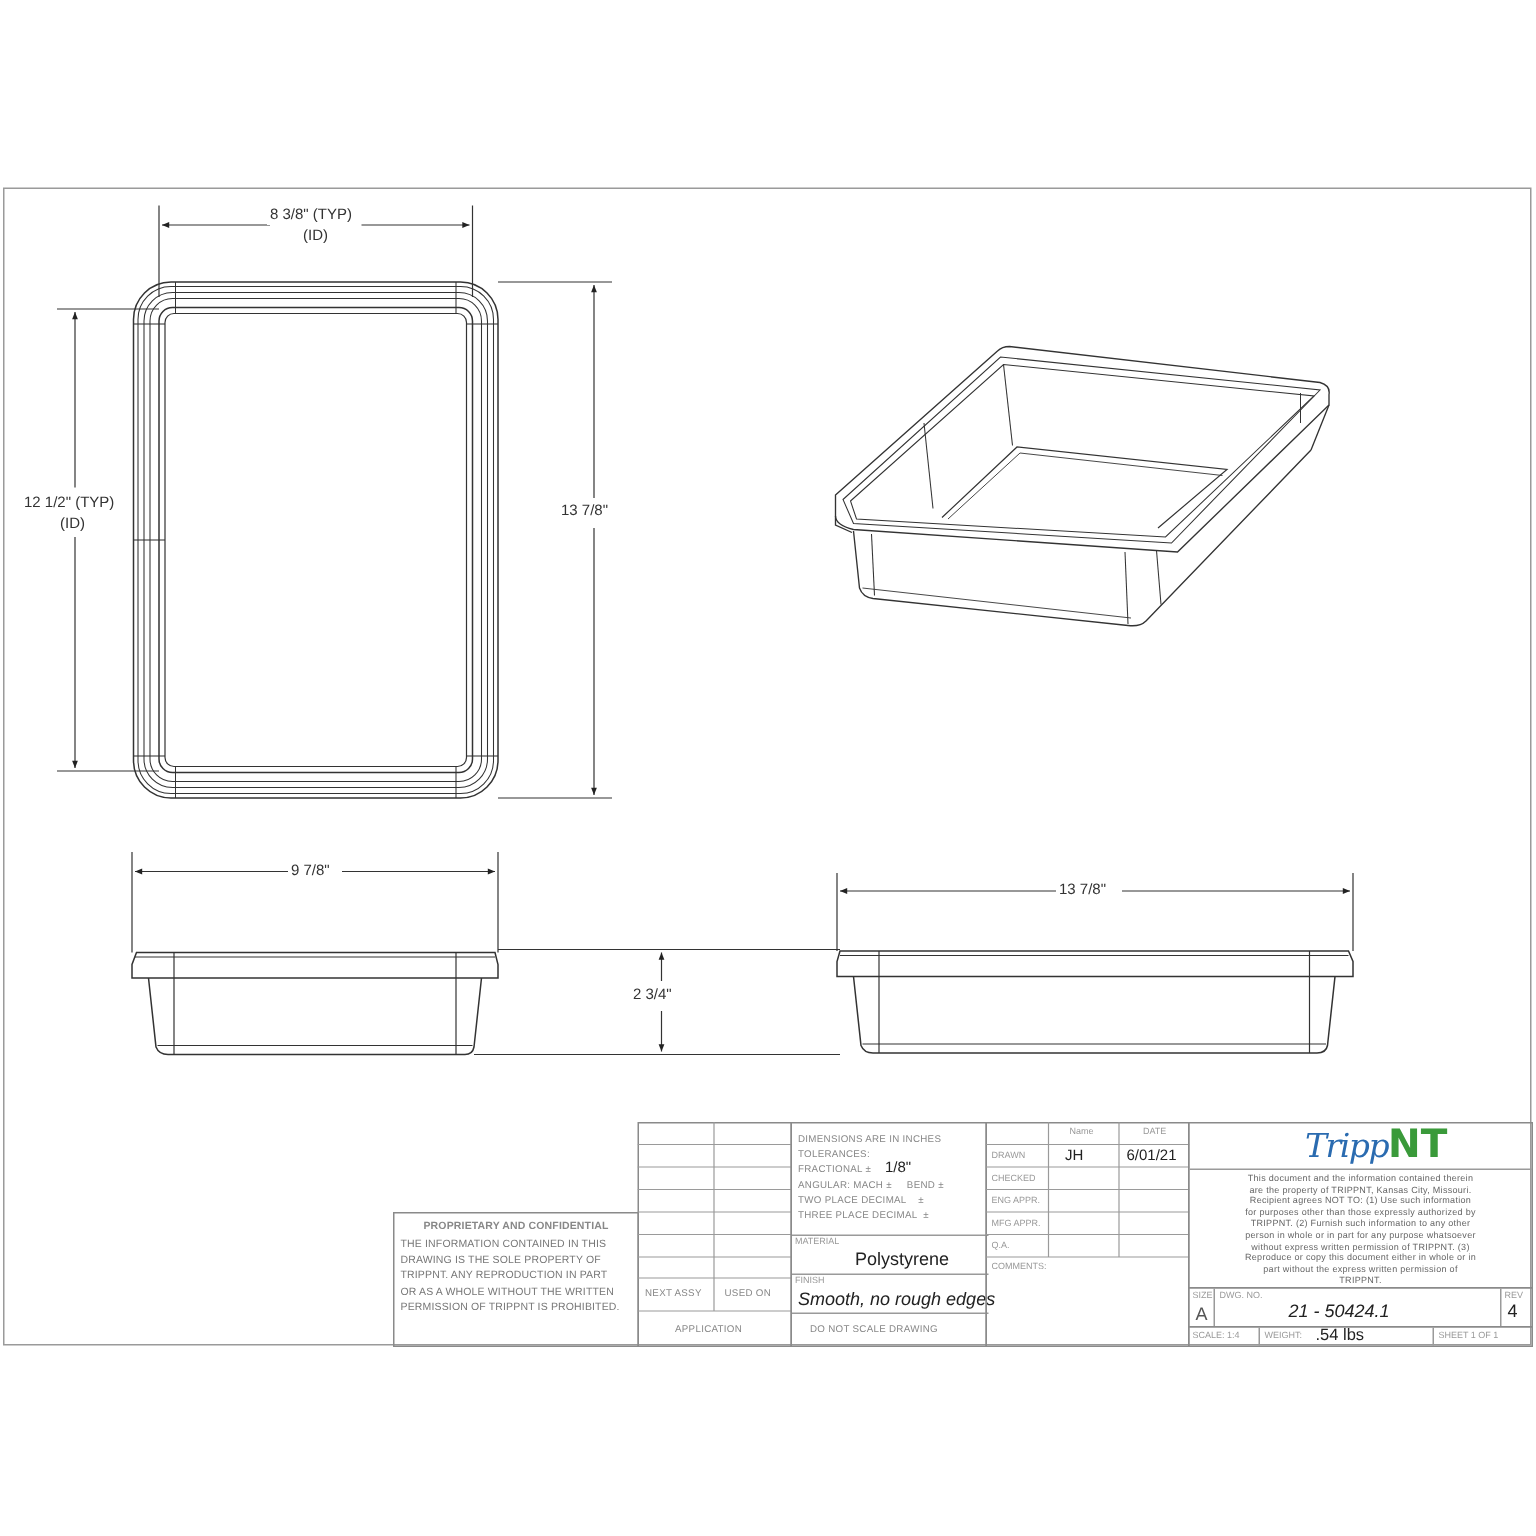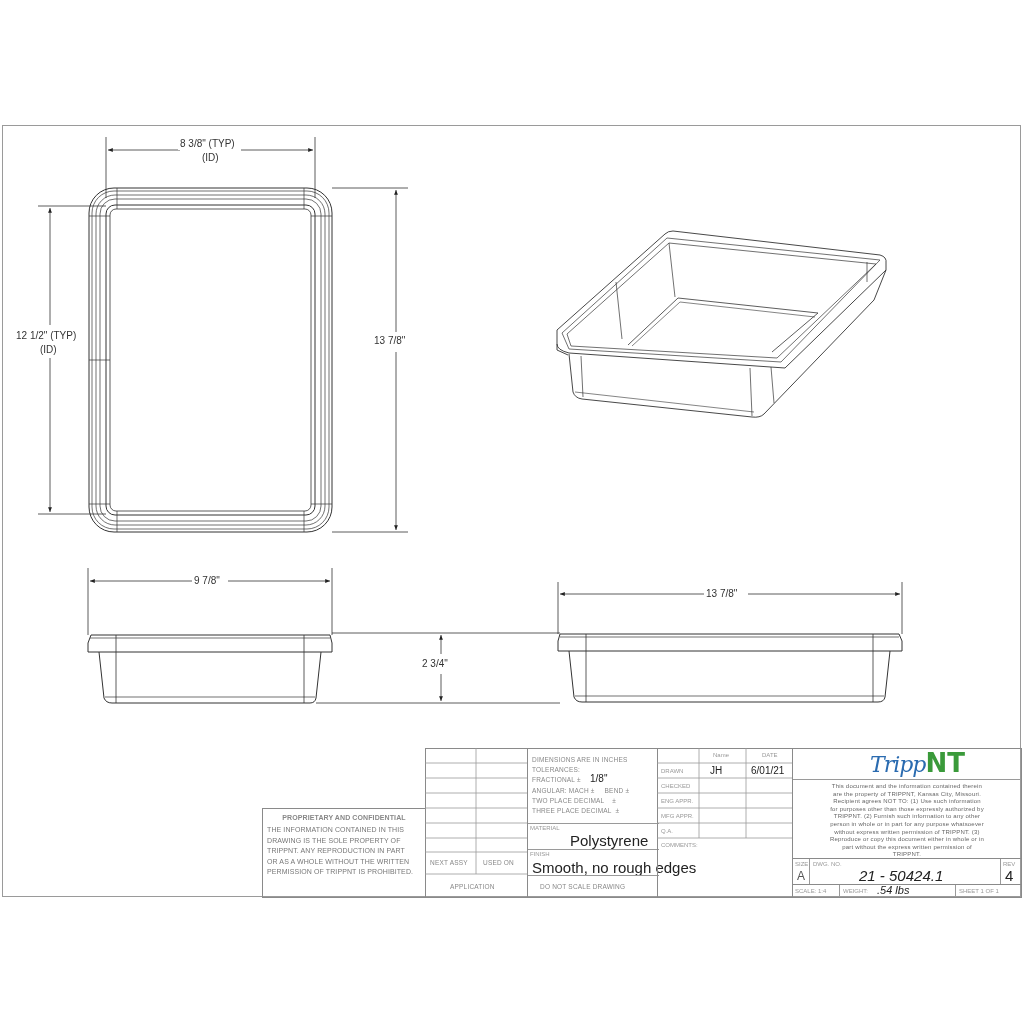--- a/index.html
+++ b/index.html
@@ -3,21 +3,21 @@
 <meta charset="utf-8">
 <style>
   html, body { margin:0; padding:0; background:#ffffff; }
   body { width:1024px; height:1024px; position:relative; overflow:hidden; font-family:"Liberation Sans", sans-serif; color:#333; }
   .sheet { position:absolute; left:2px; top:125px; width:1019px; height:772px; border:1px solid #9a9a9a; box-sizing:border-box; }
   svg.drawing { position:absolute; left:0; top:0; width:1024px; height:1024px; }
   .dim { position:absolute; font-size:10px; color:#333; white-space:nowrap; text-align:center; line-height:12px; background:#fff; padding:0 2px; }
   .tb { position:absolute; box-sizing:border-box; border:1px solid #8a8a8a; }
   .cell { position:absolute; box-sizing:border-box; font-size:6.5px; color:#888; letter-spacing:0.2px; }
   .lbl { position:absolute; font-size:6px; color:#999; white-space:nowrap; }
-  .val { position:absolute; font-size:15px; color:#222; white-space:nowrap; }
+  .val { position:absolute; font-size:12px; color:#222; white-space:nowrap; }
   .small-text { font-size:6px; color:#666; line-height:7.6px; text-align:center; }
   .conf { font-size:7px; color:#777; line-height:10.5px; letter-spacing:0.1px; }
   .logo { position:absolute; left:870px; top:748px; font-size:22px; white-space:nowrap; }
   .logo .script { font-family:"DejaVu Serif", serif; font-style:italic; color:#2a6bb0; letter-spacing:-1px;margin-top:28px; }
   .logo .nt { font-family:"DejaVu Sans", sans-serif; font-weight:bold; color:#3a9a3a; font-size:26px; }
 </style>
 </head>
 <body>
 
 <div class="sheet"></div>
@@ -156,21 +156,21 @@
   <div class="cell" style="left:4px;top:27px;">FRACTIONAL ±</div>
   <div class="val" style="left:62px;top:24px;font-size:10px;">1/8"</div>
   <div class="cell" style="left:4px;top:38px;white-space:pre;">ANGULAR: MACH ±     BEND ±</div>
   <div class="cell" style="left:4px;top:48px;white-space:pre;">TWO PLACE DECIMAL    ±</div>
   <div class="cell" style="left:4px;top:58px;white-space:pre;">THREE PLACE DECIMAL  ±</div>
   <div style="position:absolute;left:0;top:74px;width:131px;border-top:1px solid #9a9a9a;"></div>
   <div class="lbl" style="left:2px;top:76px;">MATERIAL</div>
   <div class="val" style="left:42px;top:83px;">Polystyrene</div>
   <div style="position:absolute;left:0;top:100px;width:131px;border-top:1px solid #9a9a9a;"></div>
   <div class="lbl" style="left:2px;top:102px;">FINISH</div>
-  <div class="val" style="left:4px;top:110px;">Smooth, no rough edges</div>
+  <div class="val" style="left:4px;top:110px;font-style:italic;">Smooth, no rough edges</div>
   <div style="position:absolute;left:0;top:126px;width:131px;border-top:1px solid #9a9a9a;"></div>
   <div class="cell" style="left:12px;top:134px;">DO NOT SCALE DRAWING</div>
 </div>
 
 <div class="tb" style="left:657px;top:748px;width:136px;height:150px;">
   <svg width="136" height="150" style="position:absolute;left:-1px;top:-1px;">
     <g stroke="#9a9a9a" stroke-width="0.8">
       <line x1="42" y1="0" x2="42" y2="90"></line>
       <line x1="89" y1="0" x2="89" y2="90"></line>
       <line x1="0" y1="15" x2="136" y2="15"></line>
@@ -209,15 +209,15 @@
   <div class="lbl" style="left:20px;top:2px;">DWG. NO.</div>
   <div class="val" style="left:66px;top:8px;font-style:italic;">21 - 50424.1</div>
   <div class="lbl" style="left:210px;top:2px;">REV</div>
   <div class="val" style="left:212px;top:8px;">4</div>
 </div>
 <div class="tb" style="left:792px;top:884px;width:230px;height:14px;">
   <div style="position:absolute;left:46px;top:0;height:12px;border-left:1px solid #9a9a9a;"></div>
   <div style="position:absolute;left:162px;top:0;height:12px;border-left:1px solid #9a9a9a;"></div>
   <div class="lbl" style="left:2px;top:3px;">SCALE: 1:4</div>
   <div class="lbl" style="left:50px;top:3px;">WEIGHT:</div>
-  <div class="val" style="left:84px;top:-1px;font-size:11px;font-style:italic;">.54 lbs</div>
+  <div class="val" style="left:84px;top:-1px;font-size:11px;">.54 lbs</div>
   <div class="lbl" style="left:166px;top:3px;">SHEET 1 OF 1</div>
 </div>
 
 </body></html>

